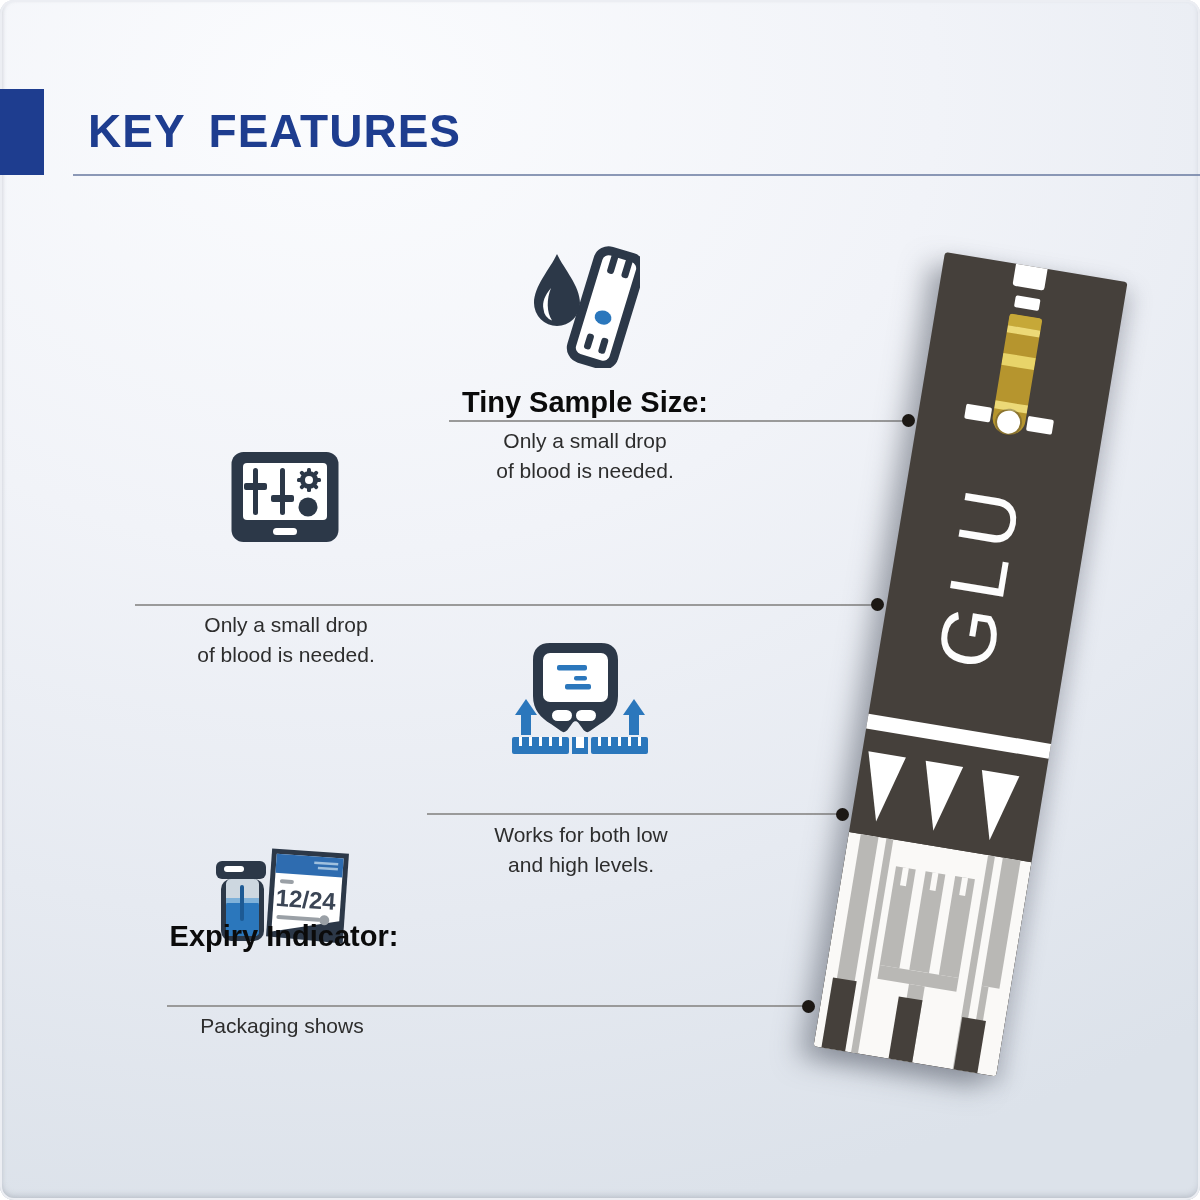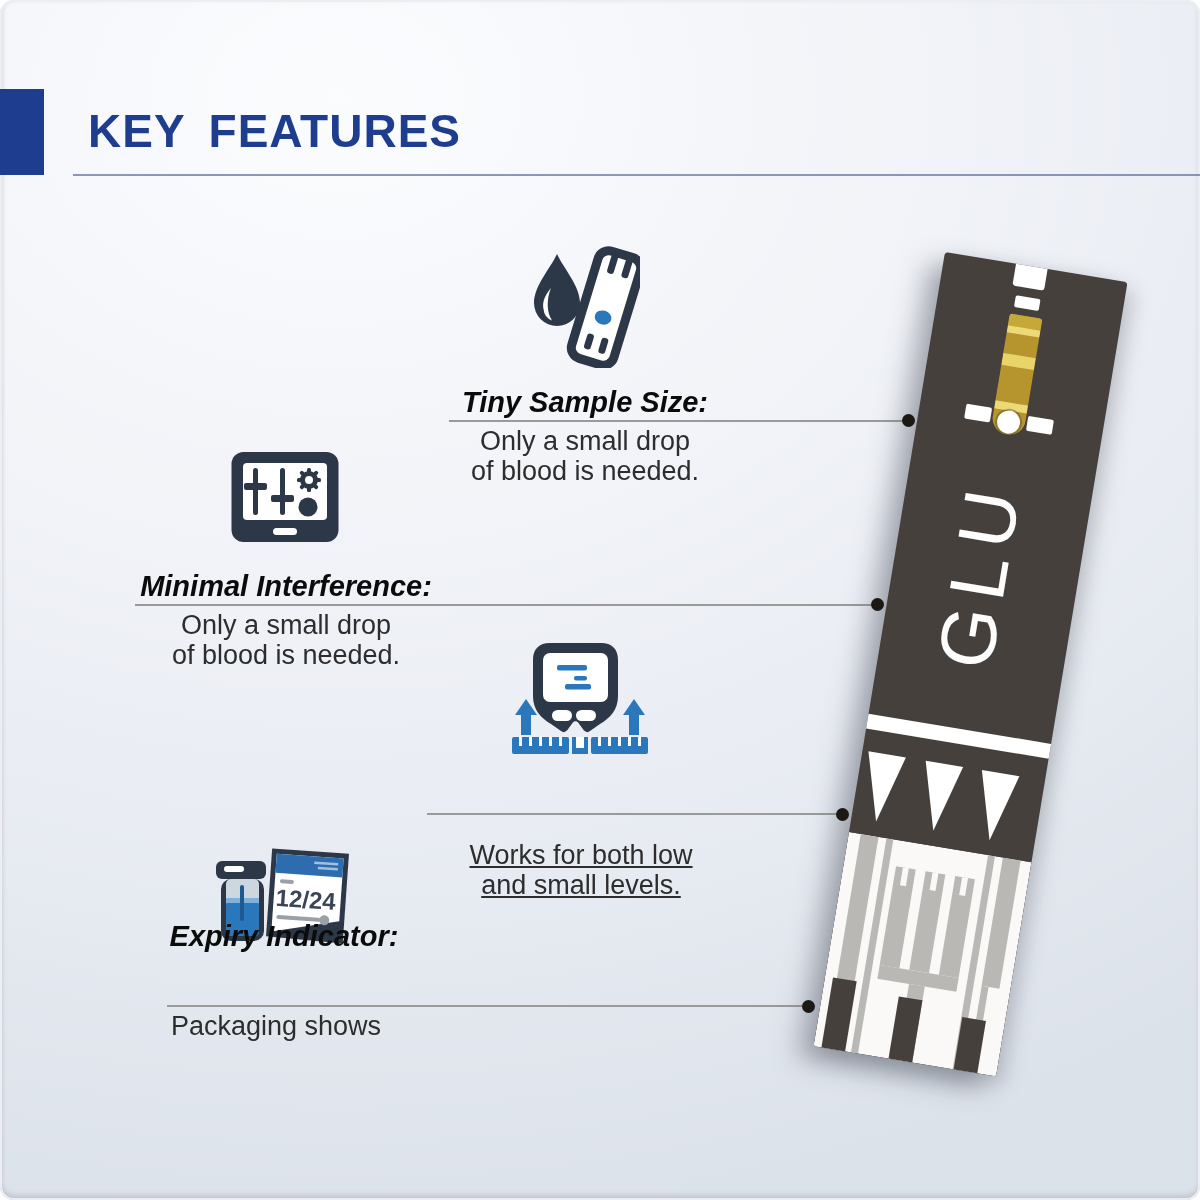--- a/index.html
+++ b/index.html
@@ -7,22 +7,22 @@
     position:relative;width:1200px;height:1200px;overflow:hidden;border-radius:14px;
     background:radial-gradient(125% 95% at 28% 8%, #fbfcfe 0%, #f1f3f8 40%, #e6eaf1 72%, #dce2ea 100%);
     box-shadow:inset 0 0 0 2px #eceef3, inset 0 -4px 6px rgba(145,151,162,.45), inset 2px 0 4px rgba(180,186,196,.35);
     font-family:"Liberation Sans", sans-serif;
   }
   
   .accent-square{position:absolute;left:0;top:89px;width:44px;height:86px;background:var(--navy-header);}
   .page-title{position:absolute;left:88px;top:104px;font-size:46px;font-weight:700;letter-spacing:1px;word-spacing:10px;color:var(--navy-header);}
   .header-rule{position:absolute;left:73px;top:174px;width:1127px;height:2px;background:#67789f;opacity:.75;}
   
-  .feature-title{position:absolute;width:300px;text-align:center;font-size:29px;font-weight:700;color:#0b0b0b;z-index:3;font-style:italic;}
-  .feature-desc{position:absolute;width:300px;text-align:center;font-size:27px;line-height:30px;color:#2d2d2d;z-index:3;}
+  .feature-title{position:absolute;width:300px;text-align:center;font-size:29px;font-weight:700;color:#0b0b0b;z-index:3;}
+  .feature-desc{position:absolute;width:300px;text-align:center;font-size:21px;line-height:30px;color:#2d2d2d;z-index:3;}
   .callout-line{position:absolute;height:2px;background:#9a9a9a;z-index:1;}
   .callout-dot{position:absolute;width:13px;height:13px;border-radius:50%;background:#1c1814;z-index:6;}
   .icon{position:absolute;z-index:3;}
   
   .strip{
     position:absolute;left:945px;top:252px;width:185px;height:805px;
     transform-origin:0 0;transform:rotate(9.4deg);
     background:#45403b;border-radius:3px;z-index:2;
     box-shadow:-14px 14px 26px rgba(92,98,110,.50), 8px 8px 20px rgba(92,98,110,.28);
   }
@@ -86,21 +86,20 @@
     <g fill="#2c3848">
       <rect x="77" y="18" width="4" height="24" rx="1.5"></rect>
       <rect x="77" y="18" width="4" height="24" rx="1.5" transform="rotate(45 79 30)"></rect>
       <rect x="77" y="18" width="4" height="24" rx="1.5" transform="rotate(90 79 30)"></rect>
       <rect x="77" y="18" width="4" height="24" rx="1.5" transform="rotate(135 79 30)"></rect>
       <circle cx="79" cy="30" r="9"></circle>
     </g>
     <circle cx="79" cy="30" r="4" fill="#ffffff"></circle>
     <circle cx="78" cy="57" r="9.5" fill="#2c3848"></circle>
   </svg>
-  <div class="feature-title" style="left:136px;top:570px;">Minimal Interference:</div>
   <div class="feature-desc" style="left:136px;top:610px;">
     <div>Only a small drop</div>
     <div>of blood is needed.</div>
   </div>
   <div class="callout-dot" style="left:871px;top:598px;"></div>
 
   <svg class="icon" style="left:512px;top:636px;" width="136" height="120" viewBox="0 0 136 120">
     <path d="M38 7 H89 C100 7 106 13 106 24 V60 C106 74 98 82 88 88 L78 95 C75 97.5 72.5 95.5 70.5 92.5 L66.5 87 C64.8 84.6 62.2 84.6 60.5 87 L56.5 92.5 C54.5 95.5 52 97.5 49 95 L39 88 C29 82 21 74 21 60 V24 C21 13 27 7 38 7 Z" fill="#2c3848"></path>
     <rect x="31" y="17" width="65" height="49" rx="7" fill="#ffffff"></rect>
     <rect x="45" y="29" width="30" height="5.5" rx="2" fill="#2b77bc"></rect>
@@ -126,23 +125,23 @@
           <rect x="37" y="101" width="3" height="9"></rect>
         <rect x="47" y="101" width="3" height="9"></rect>
         <rect x="86" y="101" width="3" height="9"></rect>
           <rect x="96" y="101" width="3" height="9"></rect>
         <rect x="106" y="101" width="3" height="9"></rect>
           <rect x="116" y="101" width="3" height="9"></rect>
         <rect x="126" y="101" width="3" height="9"></rect>
       </g>
     </g>
   </svg>
-  <div class="feature-desc" style="left:431px;top:840px;text-decoration:underline;">
+  <div class="feature-desc" style="left:431px;top:820px;">
     <div>Works for both low</div>
-    <div>and small levels.</div>
+    <div>and high levels.</div>
   </div>
   <div class="callout-dot" style="left:836px;top:808px;"></div>
 
   <svg class="icon" style="left:212px;top:845px;" width="140" height="104" viewBox="0 0 140 104">
     <g>
       <rect x="9" y="34" width="43" height="62" rx="10" fill="#2c3848"></rect>
       <rect x="14" y="34" width="33" height="57" rx="5" fill="#cdd7e0"></rect>
       <rect x="14" y="56" width="33" height="35" rx="4" fill="#2b77bc"></rect>
       <rect x="14" y="53" width="33" height="5" fill="#7fb1d9"></rect>
       <rect x="28" y="40" width="4" height="36" rx="2" fill="#1d5a94"></rect>
@@ -155,21 +154,21 @@
       <rect x="62" y="11" width="67" height="19" fill="#2e6cb0"></rect>
       <rect x="100" y="16" width="24" height="2.5" fill="#9fc0de"></rect>
       <rect x="104" y="21" width="20" height="2.5" fill="#9fc0de"></rect>
       <rect x="67" y="36" width="14" height="4" rx="2" fill="#9aa0a6"></rect>
       <text x="94" y="63" text-anchor="middle" font-size="24" font-weight="bold" fill="#3b4555" font-family="Liberation Sans, sans-serif">12/24</text>
       <rect x="66" y="72" width="44" height="4" rx="2" fill="#9aa0a6"></rect>
       <circle cx="114" cy="74" r="5" fill="#9aa0a6"></circle>
     </g>
   </svg>
   <div class="feature-title" style="left:134px;top:920px;">Expiry Indicator:</div>
-  <div class="feature-desc" style="left:126px;top:1011px;">
+  <div class="feature-desc" style="left:132px;top:1011px;">
     <div>Packaging shows</div>
   </div>
   <div class="callout-dot" style="left:802px;top:1000px;"></div>
 
   <div class="strip">
     <div class="notch"></div>
     <div class="dash"></div>
     <div class="flank-l"></div>
     <div class="flank-r"></div>
     <div class="gold">

